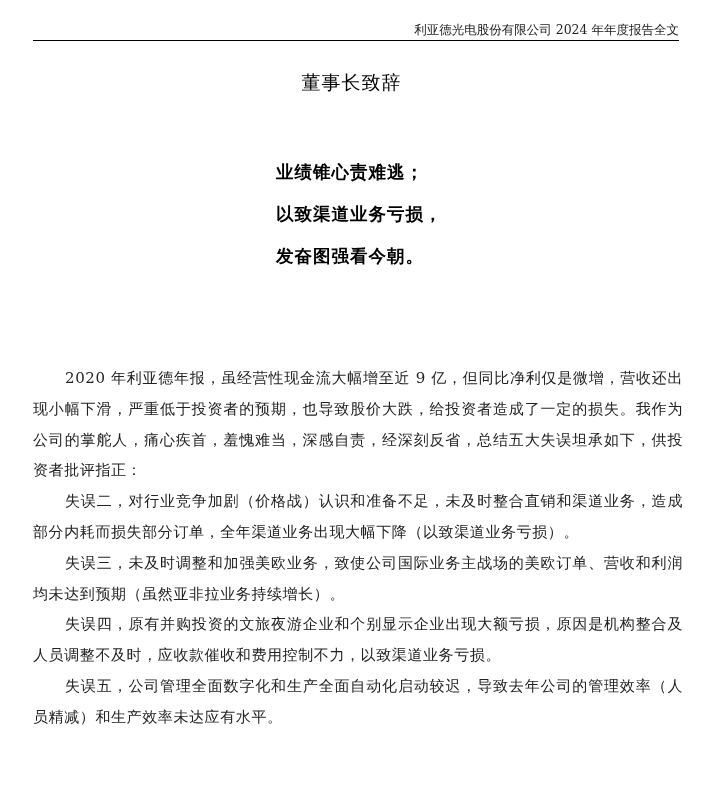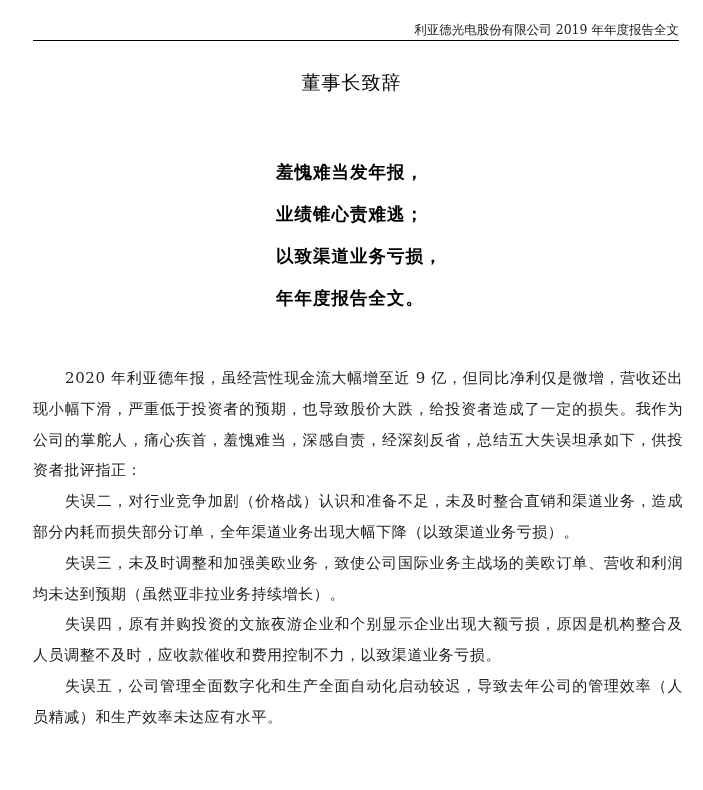--- a/index.html
+++ b/index.html
@@ -73,30 +73,29 @@
       line-height: 30.8px;
       text-indent: 32px;
       text-align: justify;
       letter-spacing: 0.6px;
     }
   </style>
 </head>
 <body>
 
 <div class="page-header">
-  <span class="header-text">利亚德光电股份有限公司 2019 年年度报告全文</span>
+  <span class="header-text">利亚德光电股份有限公司 2024 年年度报告全文</span>
 </div>
 
 <div class="page-title">董事长致辞</div>
 
 <div class="poem">
-  <div class="poem-line">羞愧难当发年报，</div>
   <div class="poem-line">业绩锥心责难逃；</div>
   <div class="poem-line">以致渠道业务亏损，</div>
-  <div class="poem-line">年年度报告全文。</div>
+  <div class="poem-line">发奋图强看今朝。</div>
 </div>
 
 <div class="body-text">
   <p class="para">2020 年利亚德年报，虽经营性现金流大幅增至近 9 亿，但同比净利仅是微增，营收还出现小幅下滑，严重低于投资者的预期，也导致股价大跌，给投资者造成了一定的损失。我作为公司的掌舵人，痛心疾首，羞愧难当，深感自责，经深刻反省，总结五大失误坦承如下，供投资者批评指正：</p>
   <p class="para">失误二，对行业竞争加剧（价格战）认识和准备不足，未及时整合直销和渠道业务，造成部分内耗而损失部分订单，全年渠道业务出现大幅下降（以致渠道业务亏损）。</p>
   <p class="para">失误三，未及时调整和加强美欧业务，致使公司国际业务主战场的美欧订单、营收和利润均未达到预期（虽然亚非拉业务持续增长）。</p>
   <p class="para">失误四，原有并购投资的文旅夜游企业和个别显示企业出现大额亏损，原因是机构整合及人员调整不及时，应收款催收和费用控制不力，以致渠道业务亏损。</p>
   <p class="para">失误五，公司管理全面数字化和生产全面自动化启动较迟，导致去年公司的管理效率（人员精减）和生产效率未达应有水平。</p>
 </div>
 

